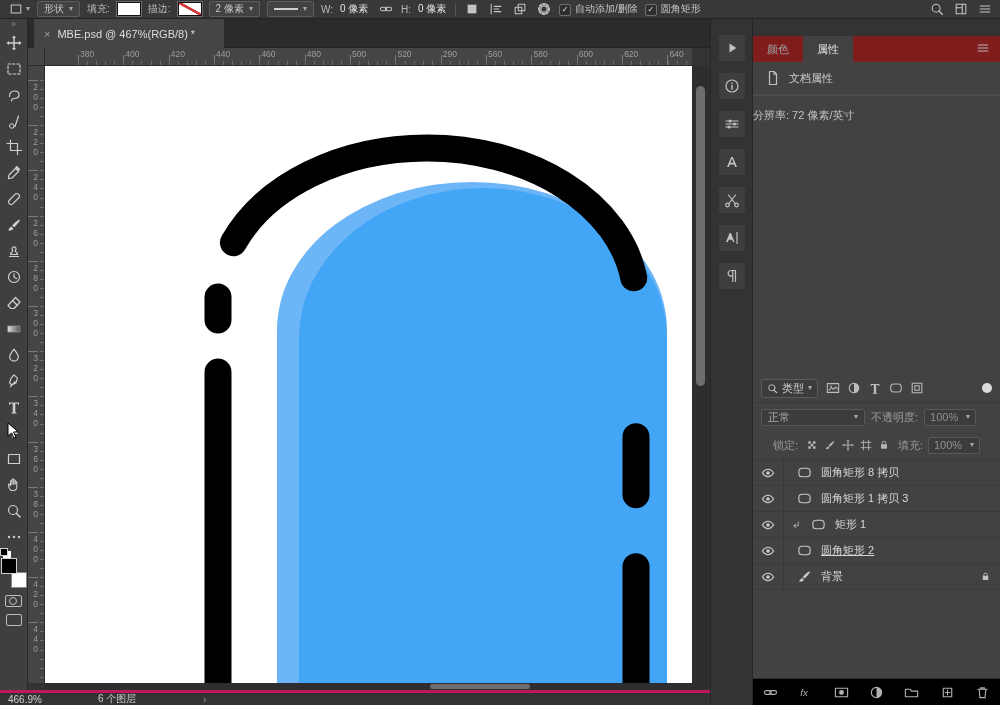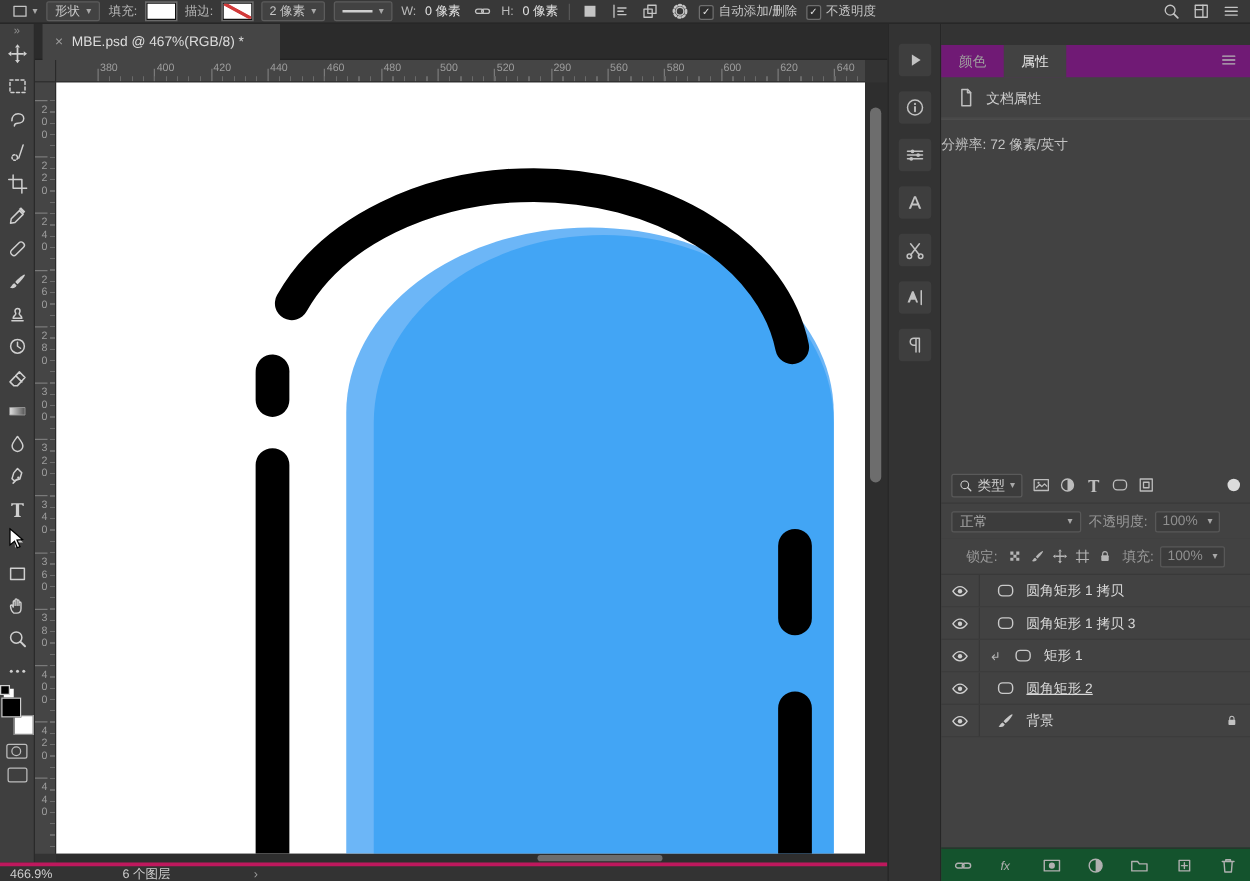--- a/index.html
+++ b/index.html
@@ -89,21 +89,21 @@
   .icon-strip{position:absolute;left:710px;top:19px;width:42px;height:686px;background:#333;
     border-left:1px solid #262626;display:flex;flex-direction:column;align-items:center;padding-top:10px;box-sizing:border-box}
   .strip-btn{width:26px;height:26px;margin:6px 0;background:#3e3e3e;border:none;border-radius:3px;
     display:flex;align-items:center;justify-content:center;color:#c2c2c2;padding:0}
   .strip-btn svg{width:16px;height:16px}
 
   
   .panels{position:absolute;left:752px;top:19px;width:248px;height:686px;background:#424242;
     border-left:1px solid #262626;display:flex;flex-direction:column;box-sizing:border-box}
   .dock-spacer{height:17px;background:#333;flex:none}
-  .panel-tabs{height:26px;background:#701a75;display:flex;align-items:stretch;flex:none}
+  .panel-tabs{height:26px;background:#7f1d1d;display:flex;align-items:stretch;flex:none}
   .ptab{padding:0 14px;display:flex;align-items:center;color:#9f9f9f;font-size:11px;cursor:default}
   .ptab.active{background:#424242;color:#e6e6e6}
   .panel-menu{margin-left:auto;margin-right:8px;align-self:center;width:16px;height:16px;color:#b5b5b5}
   .panel-menu svg{width:14px;height:14px}
 
   .props-body{height:312px;flex:none;background:#424242}
   .doc-props-row{display:flex;align-items:center;gap:8px;height:32px;padding:0 12px;
     border-bottom:1px solid #4c4c4c;color:#cfcfcf}
   .doc-ic{width:16px;height:16px;color:#c0c0c0}
   .prop-grid{display:grid;grid-template-columns:118px 1fr;gap:8px 0;padding:12px 14px;color:#c3c3c3}
@@ -142,21 +142,21 @@
   .layer-ic{width:24px;margin:0 5px 0 8px;display:flex;justify-content:center;color:#c9c9c9;flex:none}
   .layer-row.clipped .layer-ic{margin-left:0}
   .layer-ic svg{width:17px;height:15px}
   .layer-name{flex:1;color:#d8d8d8;font-size:11px;white-space:nowrap;overflow:hidden}
   .layer-row.underline .layer-name{text-decoration:underline}
   .lock-badge{display:none;margin-right:9px;color:#c2c2c2}
   .lock-badge svg{width:11px;height:11px}
   .layer-row.locked .lock-badge{display:block}
 
   .panel-filler{flex:1;background:#424242}
-  .layers-footer{height:26px;flex:none;background:#14532d;border-top:1px solid #2e2e2e;
+  .layers-footer{height:26px;flex:none;background:#000000;border-top:1px solid #2e2e2e;
     display:flex;align-items:center;justify-content:flex-end;gap:20px;padding:0 10px}
   .lf-btn{width:20px;height:20px;background:none;border:none;padding:0;display:flex;align-items:center;justify-content:center;color:#b0b0b0}
   .lf-btn sv g,.lf-btn svg{width:15px;height:15px}
 
   
   .cursor{position:absolute;left:7px;top:422px;width:13px;height:19px;z-index:50;pointer-events:none}
 </style>
 </head>
 <body>
 
@@ -242,21 +242,21 @@
             <circle cx="8" cy="8" r="5.7" stroke-width="2.2" stroke-dasharray="2 2.2"></circle>
           </g>
         </svg>
       </span>
     <label class="ob-check">
       <span class="checkbox checked"></span>
       <span>自动添加/删除</span>
     </label>
     <label class="ob-check">
       <span class="checkbox checked"></span>
-      <span>不透明度</span>
+      <span>圆角矩形</span>
     </label>
     <span class="flex-sp"></span>
     <span class="ic16">
         <svg viewBox="0 0 16 16">
           <g fill="none" stroke="currentColor" stroke-width="1.2" stroke-linecap="round" stroke-linejoin="round">
             <circle cx="7" cy="7" r="4.5"></circle>
             <path d="M10.3 10.3L14 14" stroke-width="1.6"></path>
           </g>
         </svg>
       </span>
@@ -812,21 +812,21 @@
             </span>
           </span>
 
           <span class="layer-ic">
             <svg viewBox="0 0 16 16">
               <g fill="none" stroke="currentColor" stroke-width="1.2" stroke-linecap="round" stroke-linejoin="round">
                 <rect x="2" y="3.5" width="12" height="9" rx="3.5"></rect>
               </g>
             </svg>
           </span>
-          <span class="layer-name">圆角矩形 1 拷贝</span>
+          <span class="layer-name">圆角矩形 8 拷贝</span>
 
         </div>
         <div class="layer-row">
           <span class="eye-cell">
             <span>
               <svg viewBox="0 0 16 16">
                 <g fill="none" stroke="currentColor" stroke-width="1.2" stroke-linecap="round" stroke-linejoin="round">
                   <path d="M1.5 8c2-2.8 4.2-4.2 6.5-4.2S12.5 5.2 14.5 8c-2 2.8-4.2 4.2-6.5 4.2S3.5 10.8 1.5 8z"></path>
                   <circle cx="8" cy="8" r="2" fill="currentColor" stroke="none"></circle>
                 </g>

